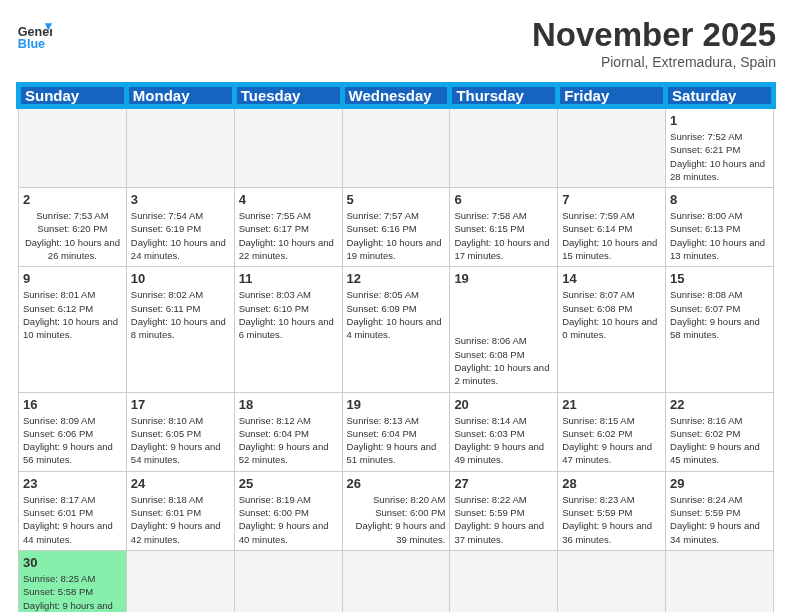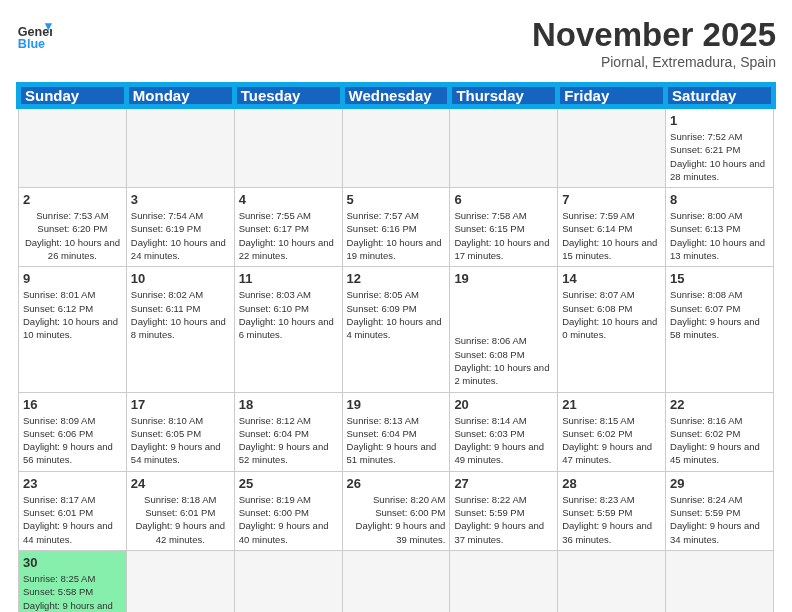--- a/index.html
+++ b/index.html
@@ -257,21 +257,21 @@
       </tr>
       <tr>
         <td>
           <span class="day-number">23</span>
           <div class="day-info" style="white-space: pre-line;">Sunrise: 8:17 AM
 Sunset: 6:01 PM
 Daylight: 9 hours and 44 minutes.</div>
         </td>
         <td>
           <span class="day-number">24</span>
-          <div class="day-info" style="white-space: pre-line; text-align: center;">Sunrise: 8:18 AM
+          <div class="day-info" style="white-space: pre-line;">Sunrise: 8:18 AM
 Sunset: 6:01 PM
 Daylight: 9 hours and 42 minutes.</div>
         </td>
         <td>
           <span class="day-number">25</span>
           <div class="day-info" style="white-space: pre-line;">Sunrise: 8:19 AM
 Sunset: 6:00 PM
 Daylight: 9 hours and 40 minutes.</div>
         </td>
         <td>

